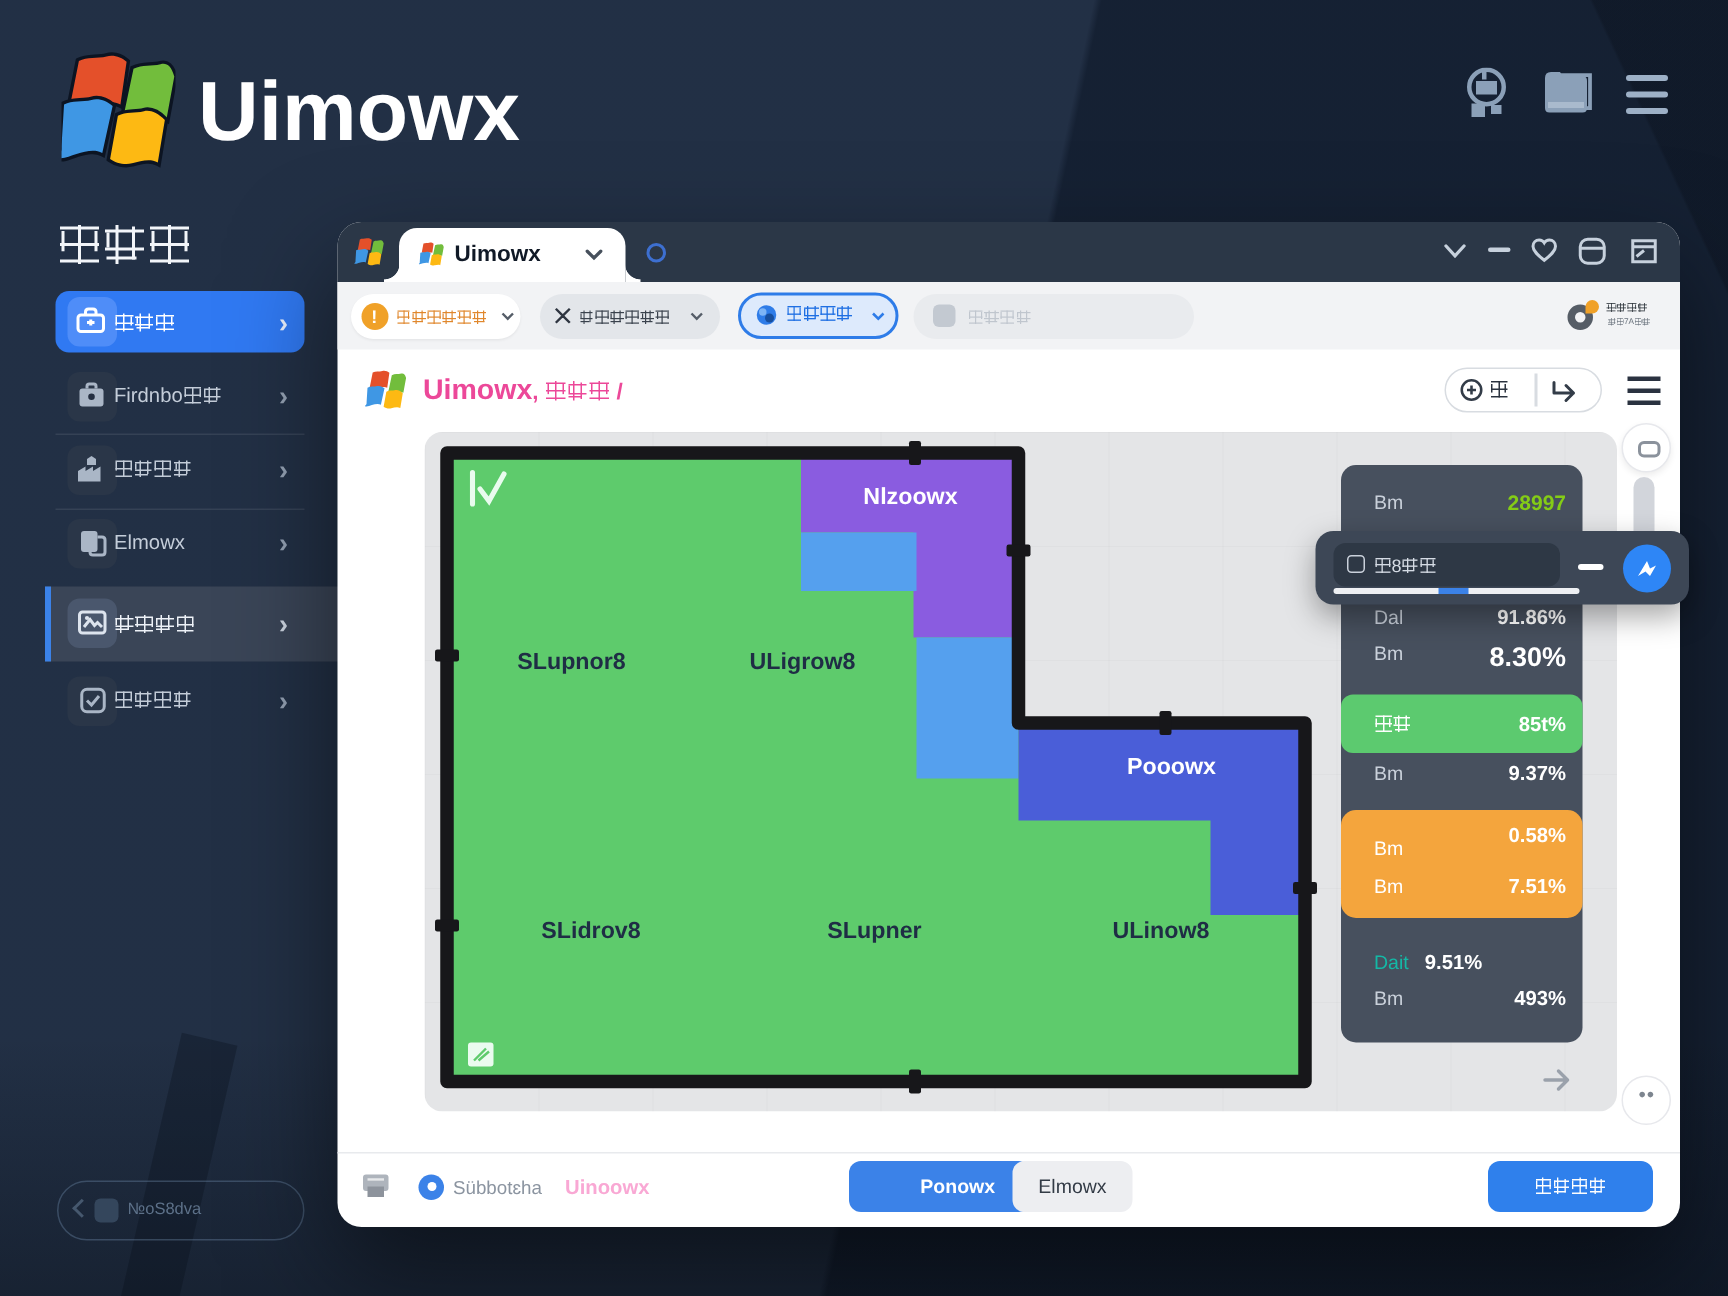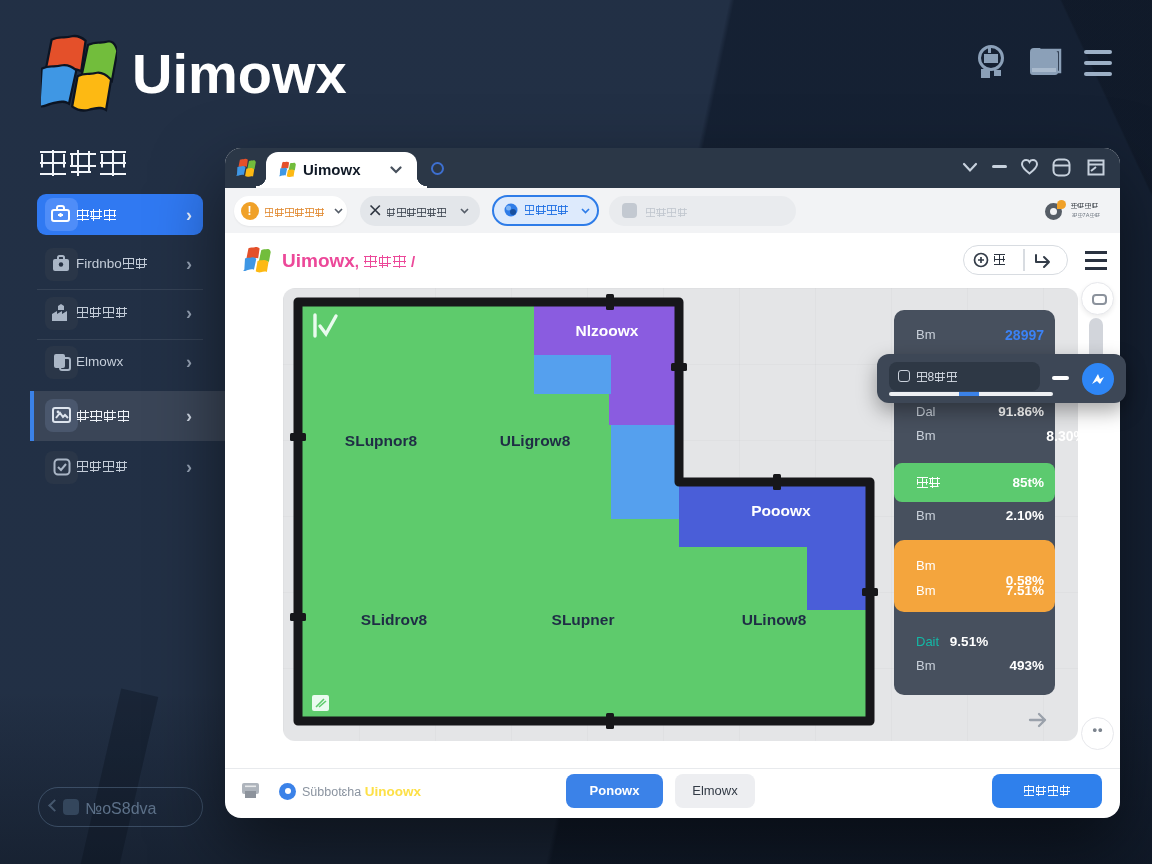--- a/index.html
+++ b/index.html
@@ -125,21 +125,21 @@
 <svg class="abs" style="left:52px;top:457px" width="20" height="20" viewBox="0 0 20 20">
   <rect x="2.5" y="2.5" width="15" height="15" rx="3.5" fill="none" stroke="#aab6c6" stroke-width="2"></rect>
   <path d="M6,10 l3,3 5-6" fill="none" stroke="#aab6c6" stroke-width="2"></path>
 </svg>
 <div class="abs" style="left:76px;top:459px;font-size:13.5px;color:#c4cdd9;"><span class="cj"></span><span class="cj2"></span><span class="cj"></span><span class="cj2"></span></div>
 <div class="abs" style="left:186px;top:457px;font-size:18px;font-weight:bold;color:#93a0b2;">›</div>
 
 <div class="abs" style="left:38px;top:787px;width:163px;height:38px;border:1.5px solid rgba(110,140,170,.38);border-radius:21px;"></div>
 <div class="abs" style="left:50px;top:801px;width:7px;height:7px;border-left:2px solid #46586e;border-bottom:2px solid #46586e;transform:rotate(45deg);"></div>
 <div class="abs" style="left:63px;top:799px;width:16px;height:16px;background:#34465c;border-radius:4px;"></div>
-<div class="abs" style="left:85px;top:800px;font-size:16px;color:#5d7189;">№oS8dva</div>
+<div class="abs" style="left:85px;top:800px;font-size:11px;color:#5d7189;">№oS8dva</div>
 
 <svg class="abs" style="left:241px;top:503px" width="18" height="24" viewBox="0 0 18 24">
   <path d="M2,5 L16,20 M16,3 L4,22" stroke="#8f9398" stroke-width="2.4" stroke-linecap="round"></path>
 </svg>
 
 <div class="abs" style="left:225px;top:148px;width:895px;height:670px;background:#fff;border-radius:16px;box-shadow:0 30px 70px rgba(0,0,0,.5);"></div>
 
 <div class="abs" style="left:225px;top:148px;width:895px;height:40px;background:#2b3747;border-radius:16px 16px 0 0;"></div>
 
 <svg class="abs" style="left:236px;top:158px" width="20" height="20" viewBox="-4 2 80 78">
@@ -274,35 +274,35 @@
     <text x="252" y="158" fill="#1f2d45">ULigrow8</text>
     <text x="498" y="228" fill="#fff">Pooowx</text>
     <text x="111" y="337" fill="#1f2d45">SLidrov8</text>
     <text x="300" y="337" fill="#1f2d45">SLupner</text>
     <text x="491" y="337" fill="#1f2d45">ULinow8</text>
   </g>
 </svg>
 
 <div class="abs" style="left:894px;top:310px;width:161px;height:385px;background:#47505e;border-radius:10px;"></div>
 <div class="abs" style="left:916px;top:327px;font-size:13px;color:#c9d0da;">Bm</div>
-<div class="abs" style="left:894px;top:327px;width:150px;font-size:14px;font-weight:bold;color:#3b82f6;text-align:right;">28997</div>
+<div class="abs" style="left:894px;top:327px;width:150px;font-size:14px;font-weight:bold;color:#84cc16;text-align:right;">28997</div>
 <div class="abs" style="left:916px;top:404px;font-size:13px;color:#c9d0da;">Dal</div>
 <div class="abs" style="left:894px;top:404px;width:150px;font-size:13.5px;font-weight:bold;color:#fff;text-align:right;">91.86%</div>
 <div class="abs" style="left:916px;top:428px;font-size:13px;color:#c9d0da;">Bm</div>
-<div class="abs" style="left:936px;top:428px;width:150px;font-size:14px;font-weight:bold;color:#fff;text-align:right;">8.30%</div>
+<div class="abs" style="left:894px;top:428px;width:150px;font-size:18px;font-weight:bold;color:#fff;text-align:right;">8.30%</div>
 
 <div class="abs" style="left:894px;top:463px;width:161px;height:39px;background:#5cca6f;border-radius:8px;"></div>
 <div class="abs" style="left:916px;top:475px;font-size:13px;font-weight:bold;color:#fff;"><span class="cj"></span><span class="cj2"></span></div>
 <div class="abs" style="left:894px;top:475px;width:150px;font-size:13.5px;font-weight:bold;color:#fff;text-align:right;">85t%</div>
 <div class="abs" style="left:916px;top:508px;font-size:13px;color:#c9d0da;">Bm</div>
-<div class="abs" style="left:894px;top:508px;width:150px;font-size:13.5px;font-weight:bold;color:#fff;text-align:right;">2.10%</div>
+<div class="abs" style="left:894px;top:508px;width:150px;font-size:13.5px;font-weight:bold;color:#fff;text-align:right;">9.37%</div>
 
 <div class="abs" style="left:894px;top:540px;width:161px;height:72px;background:#f4a53d;border-radius:10px;"></div>
 <div class="abs" style="left:916px;top:558px;font-size:13px;color:#fff;">Bm</div>
-<div class="abs" style="left:894px;top:573px;width:150px;font-size:13.5px;font-weight:bold;color:#fff;text-align:right;">0.58%</div>
+<div class="abs" style="left:894px;top:549px;width:150px;font-size:13.5px;font-weight:bold;color:#fff;text-align:right;">0.58%</div>
 <div class="abs" style="left:916px;top:583px;font-size:13px;color:#fff;">Bm</div>
 <div class="abs" style="left:894px;top:583px;width:150px;font-size:13.5px;font-weight:bold;color:#fff;text-align:right;">7.51%</div>
 <div class="abs" style="left:916px;top:634px;font-size:13px;color:#14b8a6;">Dait</div>
 <div class="abs" style="left:894px;top:634px;width:150px;font-size:13.5px;font-weight:bold;color:#fff;text-align:center;">9.51%</div>
 <div class="abs" style="left:916px;top:658px;font-size:13px;color:#c9d0da;">Bm</div>
 <div class="abs" style="left:894px;top:658px;width:150px;font-size:13.5px;font-weight:bold;color:#fff;text-align:right;">493%</div>
 
 <svg class="abs" style="left:1027px;top:710px" width="22" height="20" viewBox="0 0 22 20">
   <path d="M3,10 h15 M12,4 l6,6 l-6,6" fill="none" stroke="#9aa1ab" stroke-width="2.3" stroke-linecap="round" stroke-linejoin="round"></path>
 </svg>
@@ -332,19 +332,19 @@
 
 <svg class="abs" style="left:240px;top:781px" width="21" height="19" viewBox="0 0 21 19">
   <rect x="2" y="2" width="17" height="11" rx="2" fill="#aeb4bc"></rect>
   <rect x="5" y="10" width="11" height="7" fill="#8d939c"></rect>
   <rect x="5" y="4.5" width="11" height="1.6" fill="#fff" opacity=".7"></rect>
 </svg>
 
 <div class="abs" style="left:279px;top:783px;width:17px;height:17px;background:#3b82e8;border-radius:50%;"></div>
 <div class="abs" style="left:284.5px;top:788px;width:6px;height:6px;background:#fff;border-radius:50%;"></div>
 
-<div class="abs" style="left:302px;top:784px;font-size:12.5px;color:#8b94a0;">Sübbotɛha <span style="font-size:13.5px;font-weight:bold;color:#fde047;">Uinoowx</span></div>
-
-<div class="abs" style="left:566px;top:774px;width:97px;height:34px;background:#3b82e8;border-radius:8px;color:#fff;font-size:13px;font-weight:bold;text-align:center;line-height:34px;">Ponowx</div>
+<div class="abs" style="left:302px;top:784px;font-size:12.5px;color:#8b94a0;">Sübbotɛha <span style="font-size:13.5px;font-weight:bold;color:#f9a8d4;margin-left:12px;">Uinoowx</span></div>
+
+<div class="abs" style="left:566px;top:774px;width:97px;height:34px;background:#3b82e8;border-radius:8px;color:#fff;font-size:13px;font-weight:bold;text-align:center;line-height:34px;padding-left:24px;">Ponowx</div>
 
 <div class="abs" style="left:675px;top:774px;width:80px;height:34px;background:#edeef1;border-radius:8px;color:#333b46;font-size:13px;text-align:center;line-height:34px;">Elmowx</div>
 
 <div class="abs" style="left:992px;top:774px;width:110px;height:34px;background:#2f80ec;border-radius:8px;color:#fff;font-size:12.5px;font-weight:bold;text-align:center;line-height:34px;"><span class="cj"></span><span class="cj2"></span><span class="cj"></span><span class="cj2"></span></div>
 
 </body></html>

